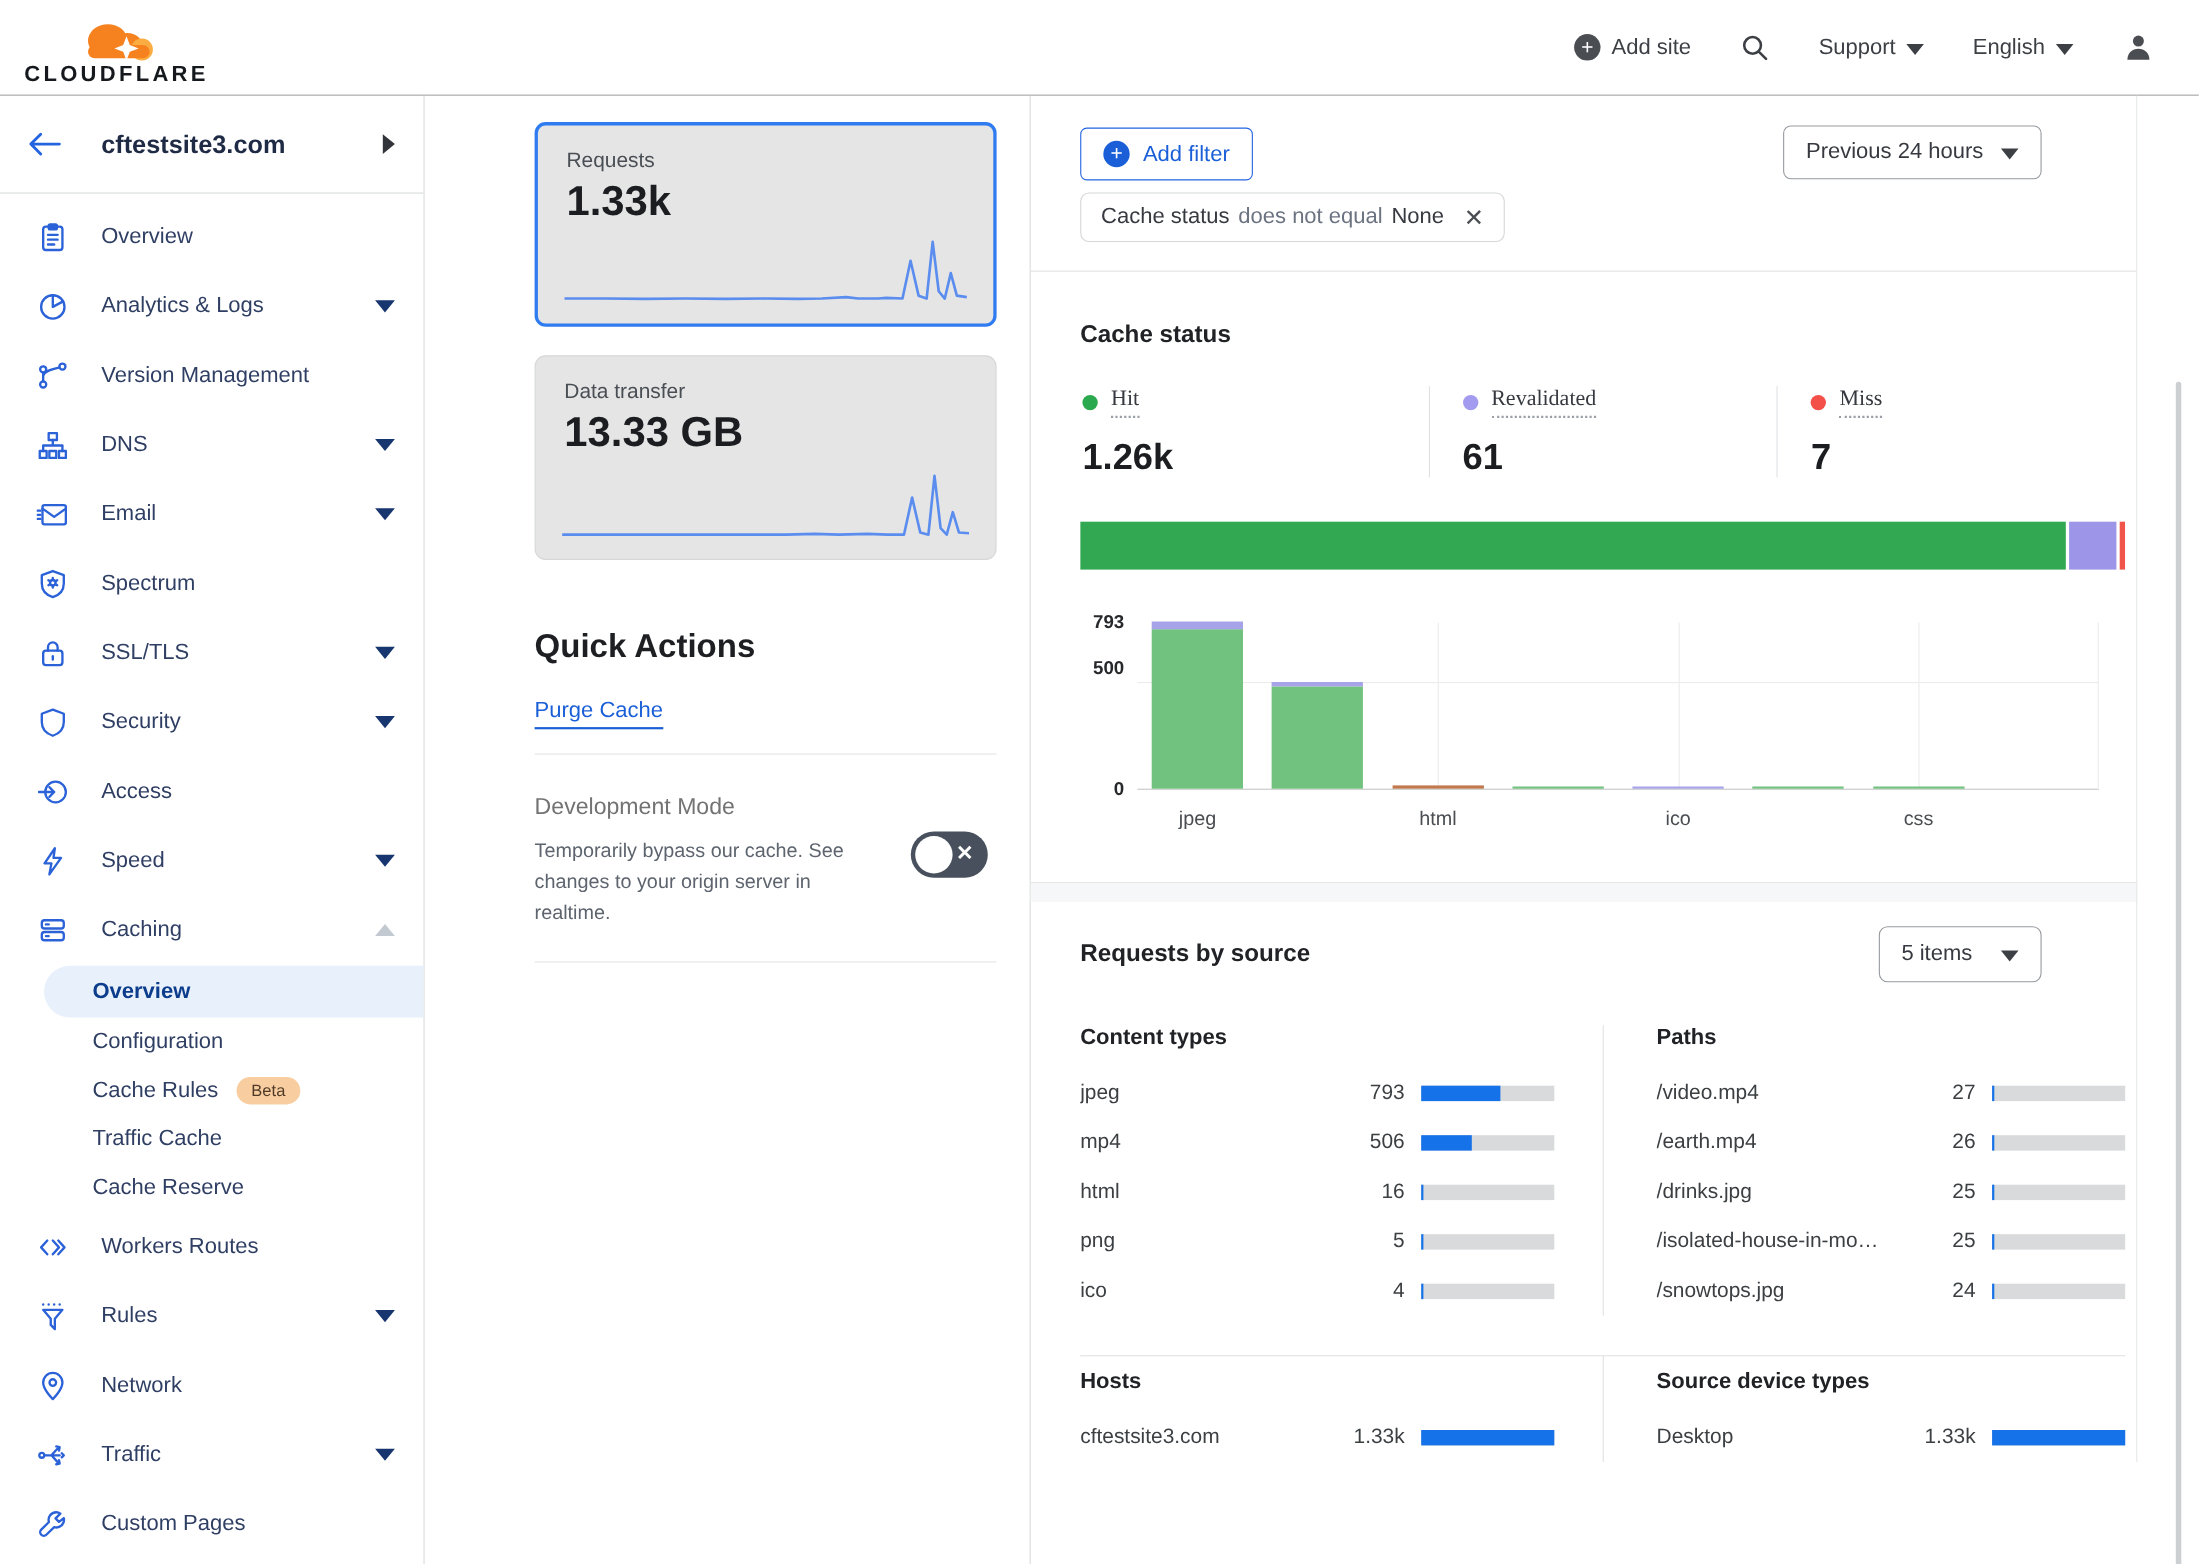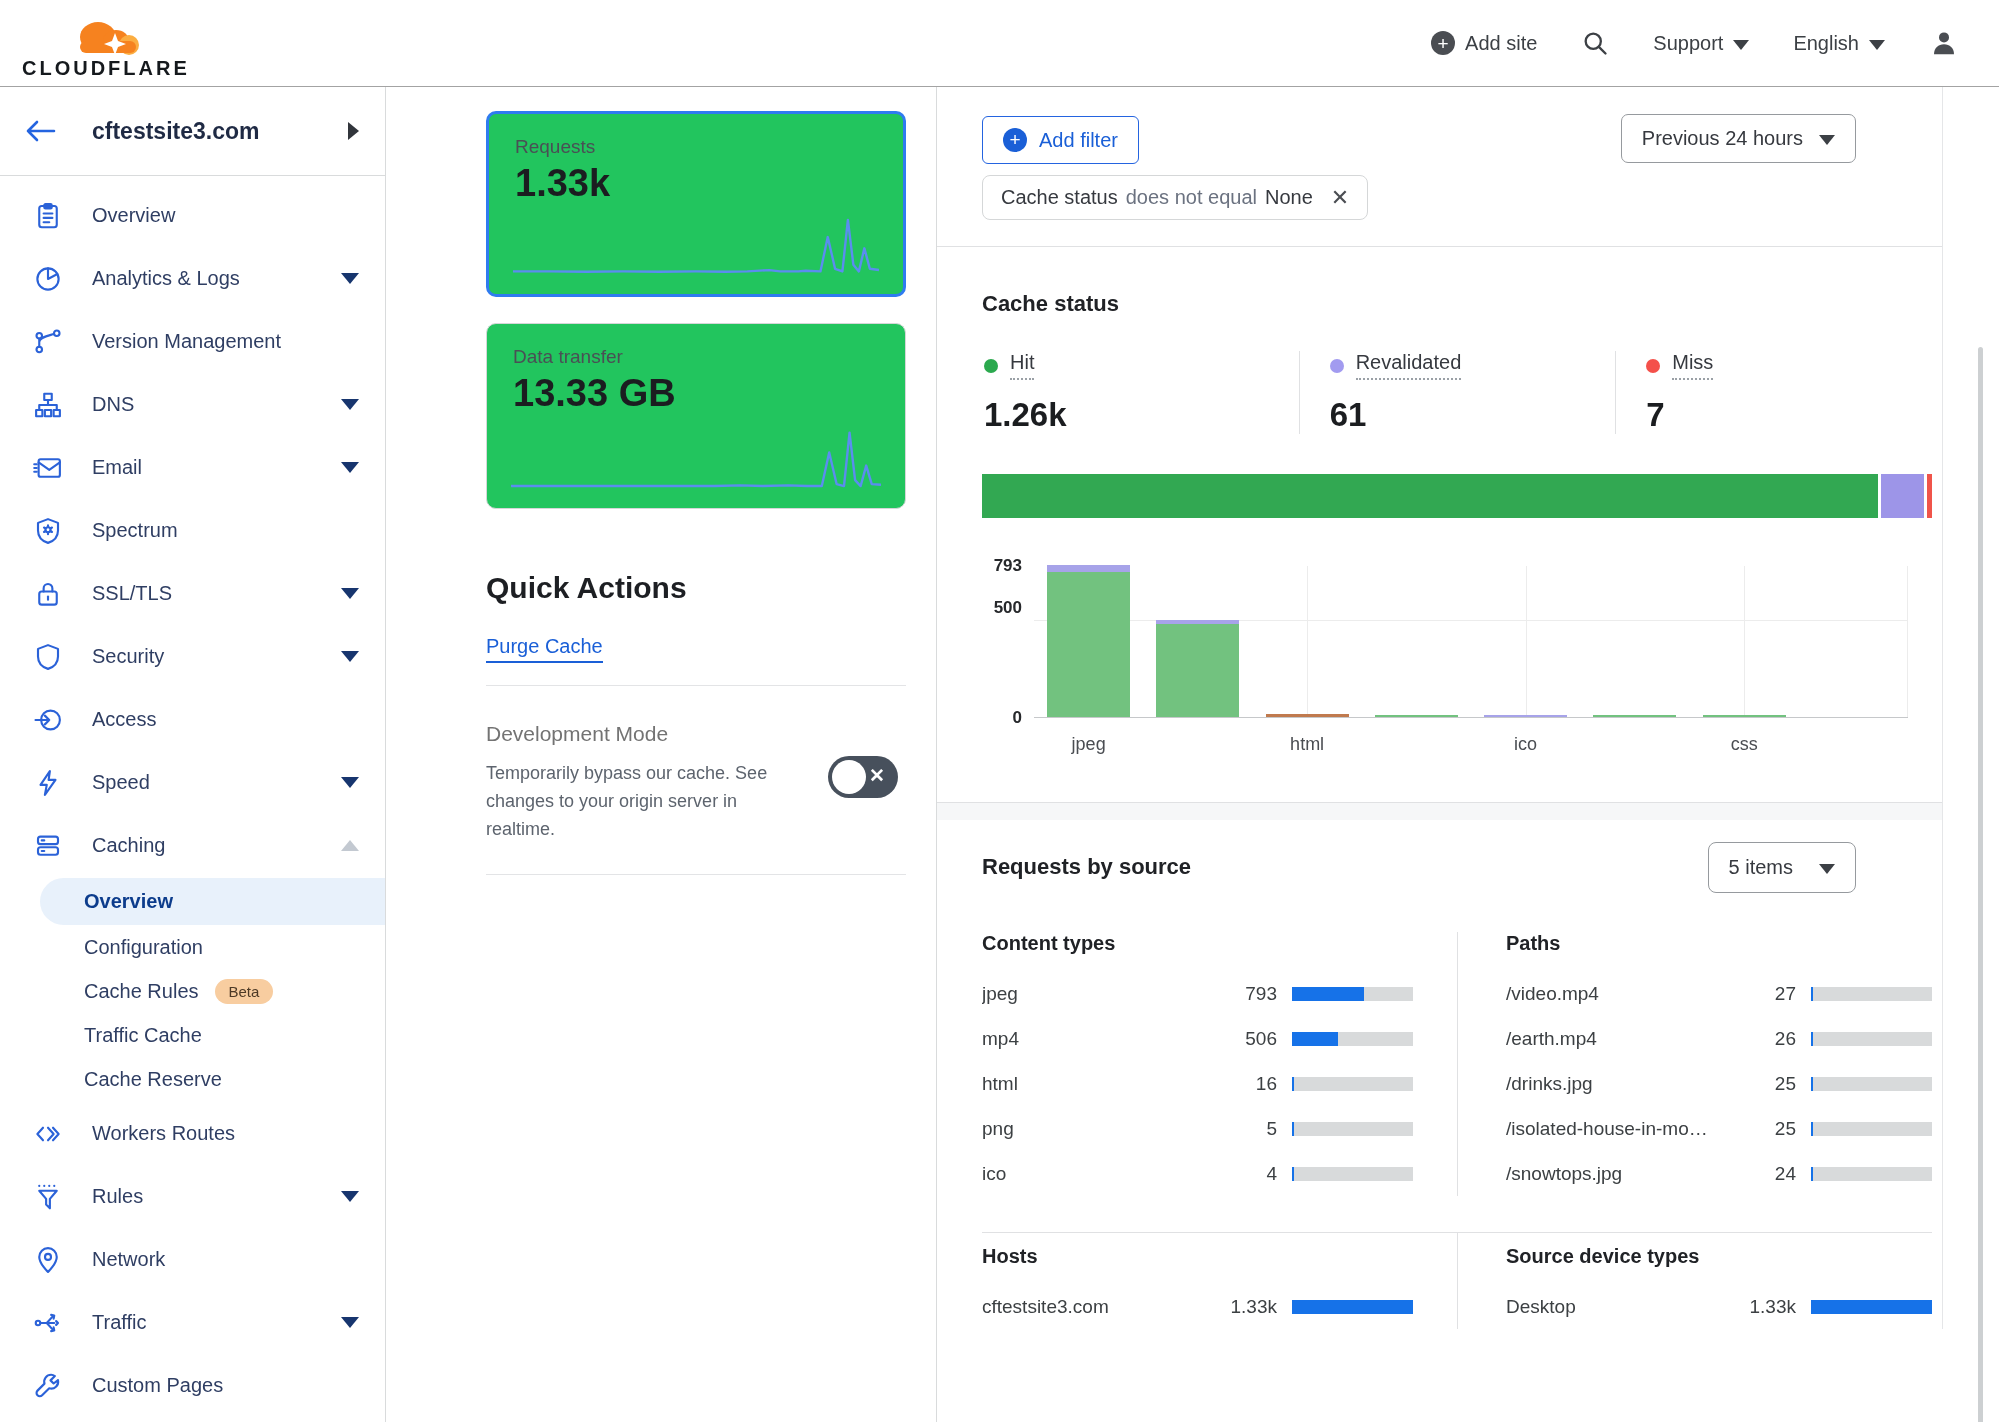--- a/index.html
+++ b/index.html
@@ -43,21 +43,21 @@
   .sub-item { height:43px; display:flex; align-items:center; padding-left:84px; cursor:pointer;
     font-size:20px; color:#2f3e63; margin:1px 0 1px 0; }
   .sub-item.active { background:#e8f1fb; border-radius:26px 0 0 26px; margin-left:40px;
     padding-left:44px; font-weight:bold; color:#0c3c8c; height:47px; }
   .badge { background:#f8cda0; color:#4e3a26; font-size:15px; border-radius:13px;
     padding:4px 14px; margin-left:16px; font-weight:normal; }
 
   
   .middle { width:550px; flex-shrink:0; padding:24px 30px 0 100px; }
   .mcard { width:420px; height:186px; border:1px solid #d5d7d8; border-radius:10px;
-    padding:22px 26px; position:relative; cursor:pointer; background:#22c55e; }
+    padding:22px 26px; position:relative; cursor:pointer; background:#e5e5e5; }
   .mcard.selected { border:3px solid #2f7bf0; }
   .mcard-label { font-size:19px; color:#4a4f55; }
   .mcard-value { font-size:38px; font-weight:bold; color:#1b1d20; margin-top:4px; }
   .spark { position:absolute; left:24px; right:24px; bottom:16px; height:66px; }
   .spark svg { width:100%; height:100%; }
   .mcard + .mcard { margin-top:26px; }
   .qa-title { font-size:30px; font-weight:bold; color:#1d1f23; margin-top:62px; }
   .purge { display:inline-block; margin-top:30px; font-size:20px; color:#1a5fd7; cursor:pointer;
     border-bottom:2px solid #1a5fd7; padding-bottom:3px; }
   .mid-hr { border:none; border-top:1px solid #e3e4e6; width:420px; margin-top:22px; }
@@ -87,21 +87,21 @@
     gap:16px; border:1px solid #969a9e; border-radius:7px; padding:0 20px; font-size:20px;
     color:#36393f; cursor:pointer; background:#fff; }
   .timedrop .caret { border-left-width:8px; border-right-width:8px; border-top-width:10px; }
 
   .cache-block { padding:44px 10px 40px 45px; border-bottom:1px solid #e0e1e3; }
   .sec-title { font-size:22px; font-weight:bold; color:#202226; }
   .stats { display:flex; margin-top:34px; }
   .stat { width:33.33%; padding-left:30px; }
   .stat:first-child { padding-left:2px; }
   .stat + .stat { border-left:1px solid #e0e1e3; }
-  .stat-head { display:flex; align-items:center; gap:12px; }
+  .stat-head { display:flex; align-items:center; gap:12px;font-family:Liberation Serif, serif; }
   .dot { width:14px; height:14px; border-radius:50%; }
   .stat-label { font-size:20px; color:#36393f; border-bottom:2px dotted #9aa0a6; padding-bottom:4px; }
   .stat-value { font-size:33px; font-weight:bold; color:#1b1d20; margin-top:16px; }
   .dist-bar { display:flex; height:44px; margin-top:40px; overflow:hidden; }
   .dist-seg { height:100%; }
 
   .chart { display:flex; margin-top:48px; padding-right:24px; }
   .y-axis { width:52px; position:relative; height:152px; flex-shrink:0; }
   .y-tick { position:absolute; right:12px; font-size:17px; font-weight:bold; color:#26282b;
     transform:translateY(-50%); }

